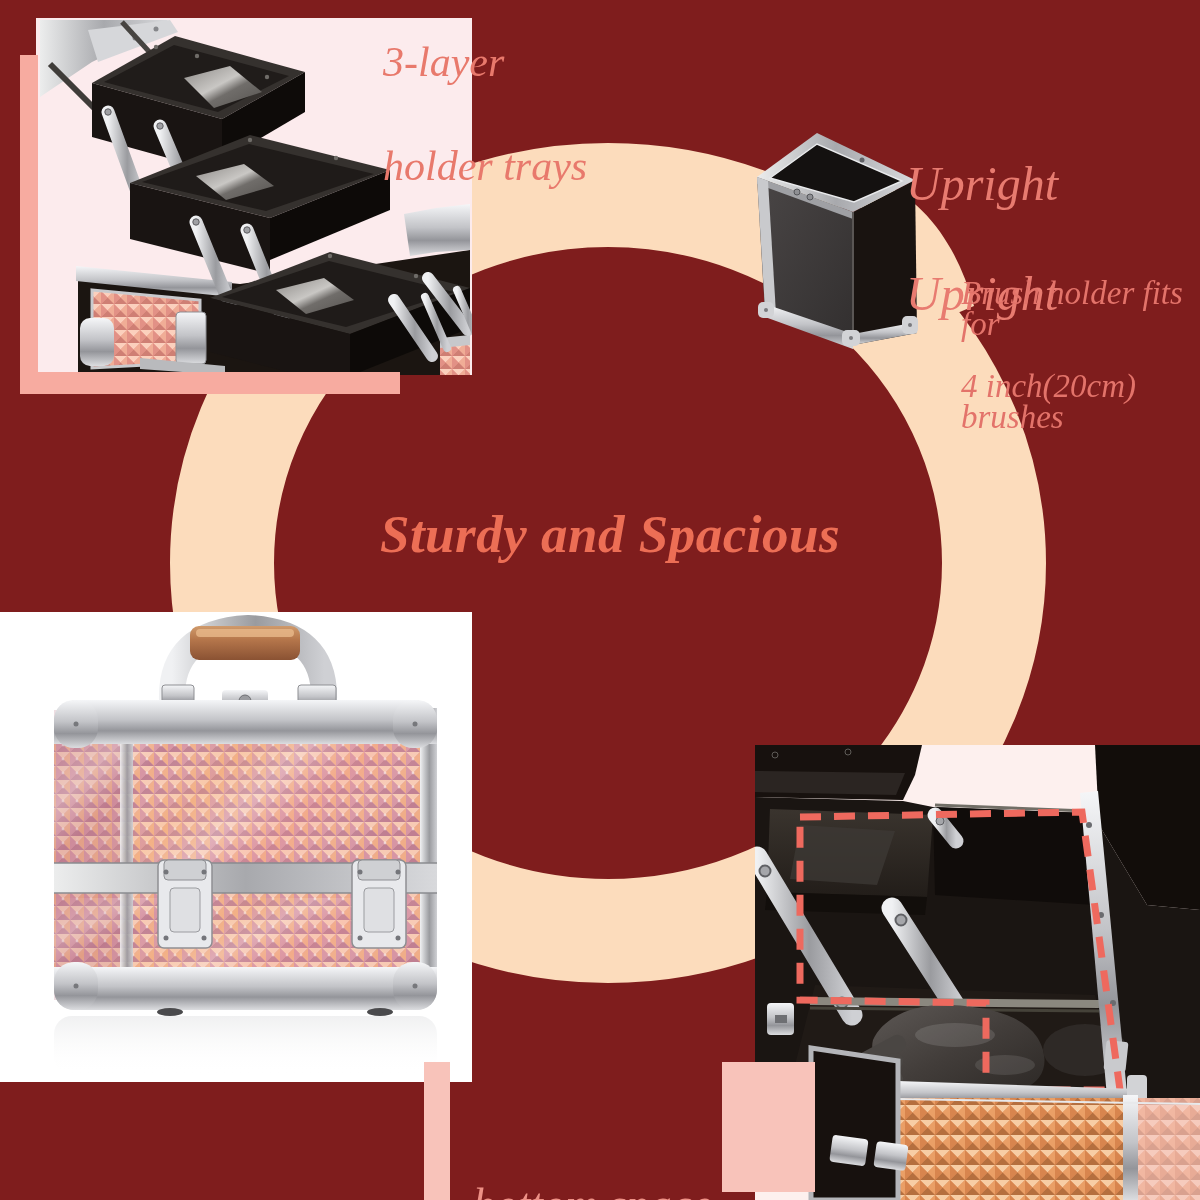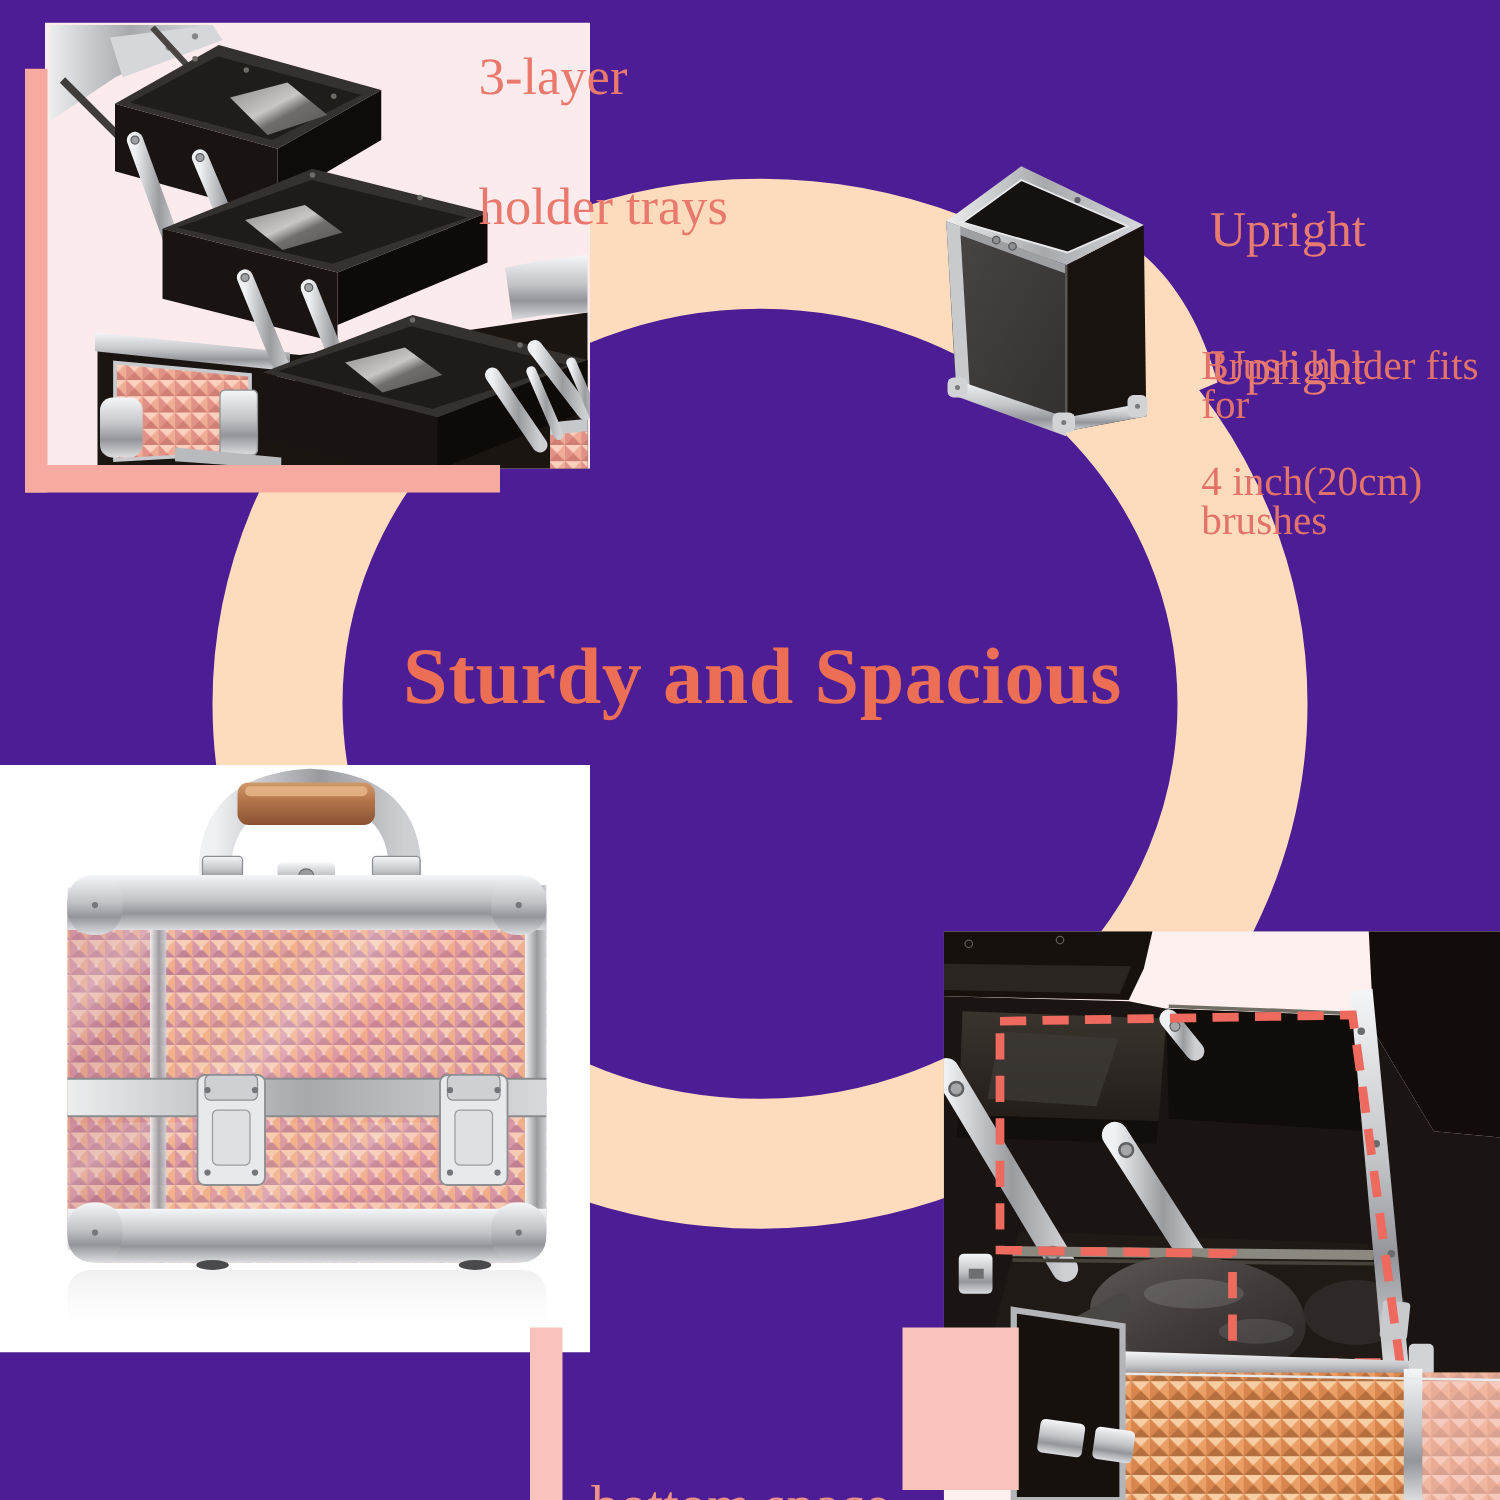--- a/index.html
+++ b/index.html
@@ -1,23 +1,23 @@
 <!DOCTYPE html>
 <html><head>
 <meta charset="utf-8">
 <style>
   html,body{margin:0;padding:0;background:#fff;}
-  .stage{position:relative;width:1200px;height:1200px;background:#4c1d95;overflow:hidden;
-         font-family:"Liberation Serif","DejaVu Serif",serif;}
+  .stage{position:relative;width:1200px;height:1200px;background:#7f1d1d;overflow:hidden;
+         font-family:"Liberation Serif","DejaVu Serif",serif;font-style:italic;}
   .stage svg{position:absolute;left:0;top:0;}
   .txt{position:absolute;white-space:pre-line;}
   .txt-tackle{left:383px;top:36px;font-size:42px;line-height:52px;color:#e8796c;}
-  .txt-upright{left:968px;top:156px;font-size:40px;line-height:55px;color:#e87b70;}
+  .txt-upright{left:906px;top:156px;font-size:48px;line-height:55px;color:#e87b70;}
   .txt-note{left:961px;top:266px;font-size:33px;line-height:31px;color:#e3736a;margin-top:12px;}
-  .txt-headline{left:250px;top:504px;width:720px;text-align:center;font-size:64px;
+  .txt-headline{left:250px;top:504px;width:720px;text-align:center;font-size:53px;
                 font-weight:bold;letter-spacing:.5px;color:#ec6e55;}
   .txt-bottom{left:473px;top:1064px;font-size:45px;line-height:56px;color:#ee9186;}
 </style>
 </head>
 <body>
 
 <div class="stage">
 
 <svg width="1200" height="1200" viewBox="0 0 1200 1200">
   <defs>

